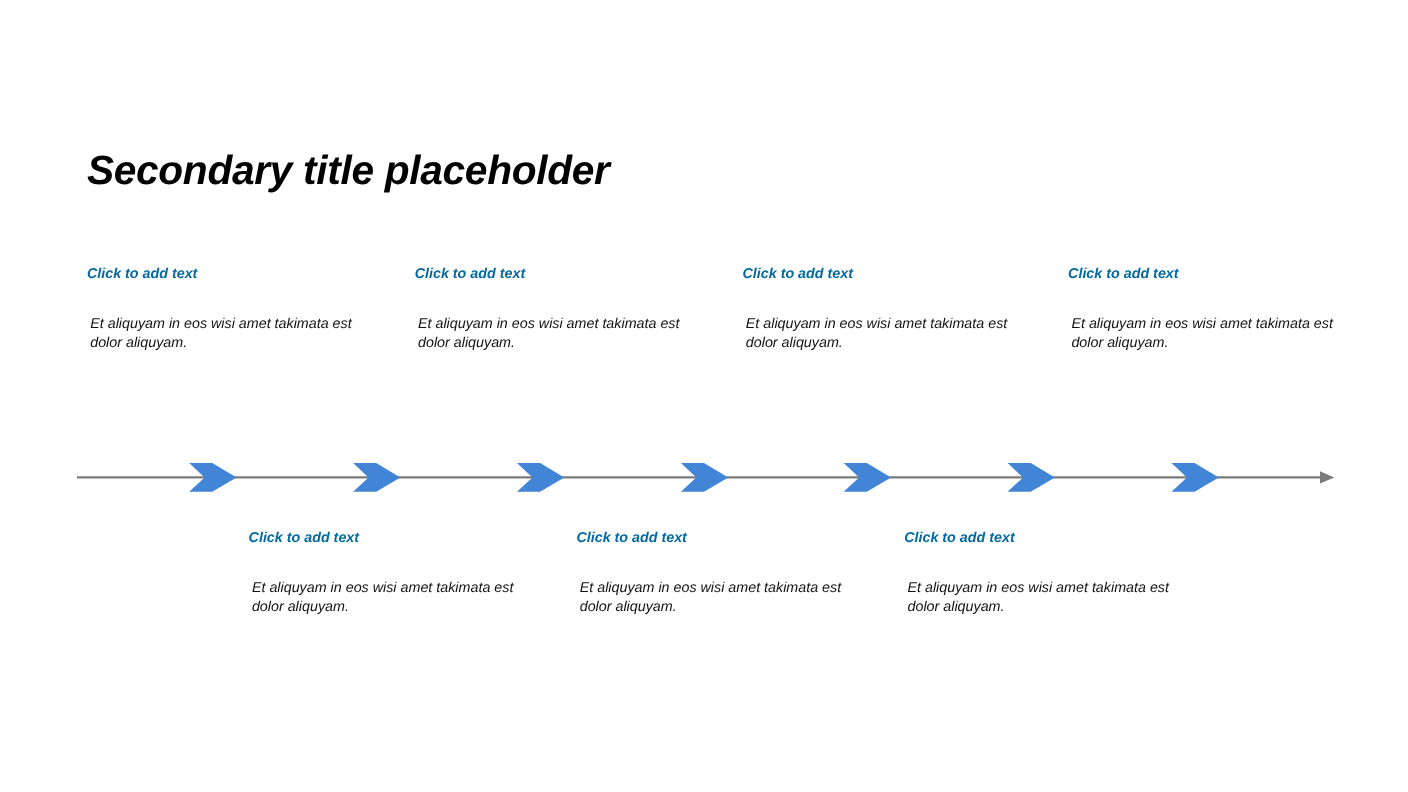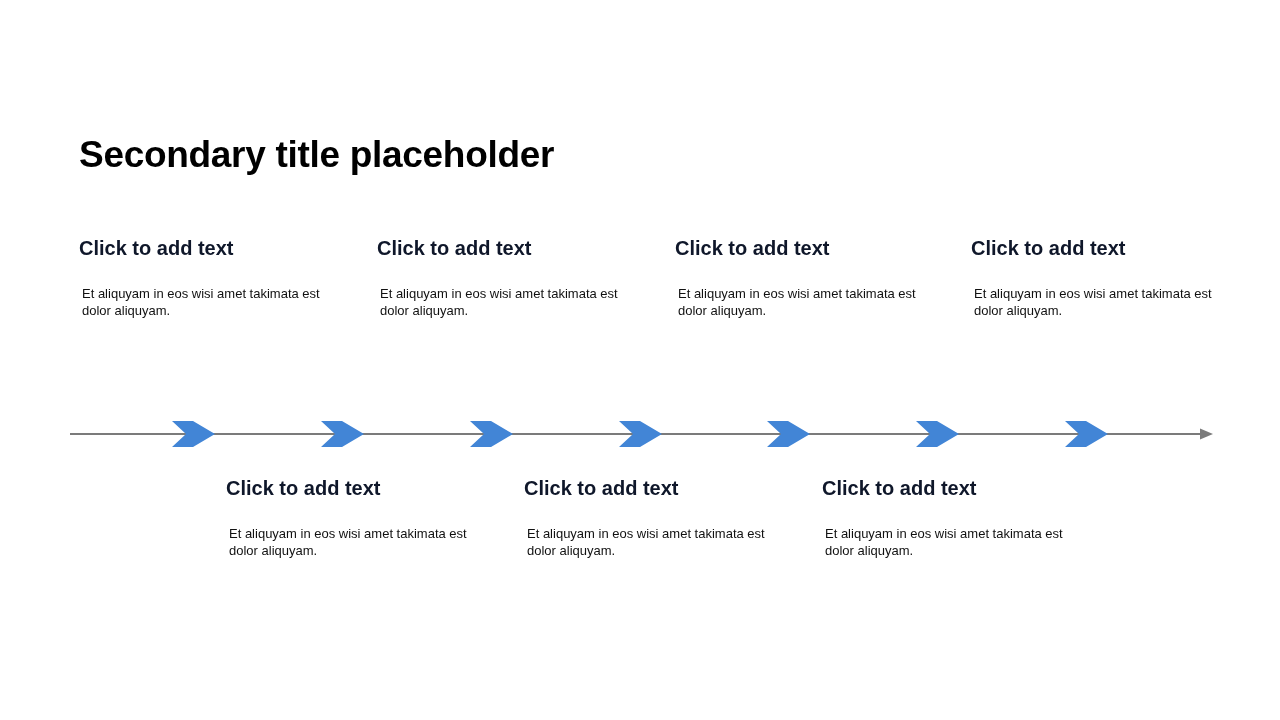--- a/index.html
+++ b/index.html
@@ -13,20 +13,21 @@
     overflow: hidden;
     font-family: "Liberation Sans", sans-serif;
     -webkit-font-smoothing: antialiased;
   }
 
   #slide {
     position: relative;
     width: 1280px;
     height: 720px;
     background: #ffffff;
+    font-style: italic;
   }
 
   
   #slide-title {
     position: absolute;
     left: 79px;
     top: 133px;
     width: 1100px;
     font-size: 37px;
     font-weight: bold;
@@ -35,23 +36,23 @@
     line-height: 44px;
     white-space: nowrap;
   }
 
   
   .col {
     position: absolute;
     width: 248px;
   }
   .col-heading {
-    font-size: 20px;
+    font-size: 13px;
     font-weight: bold;
-    color: #0f172a;
+    color: #0369a1;
     line-height: 21px;
     margin: 0;
     white-space: nowrap;
   }
   .col-body {
     font-size: 13px;
     font-weight: normal;
     color: #111111;
     line-height: 16.5px;
     margin: 3px;

